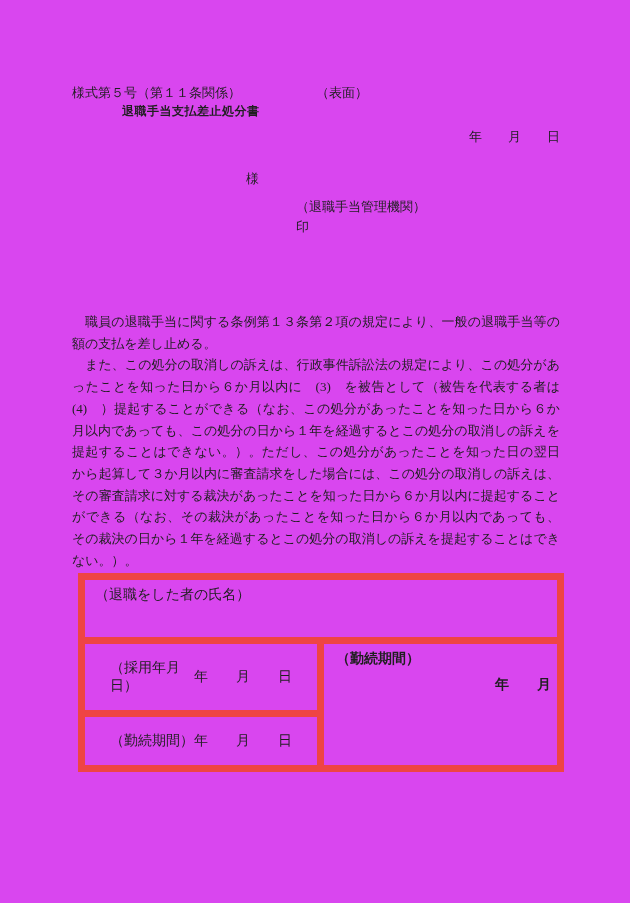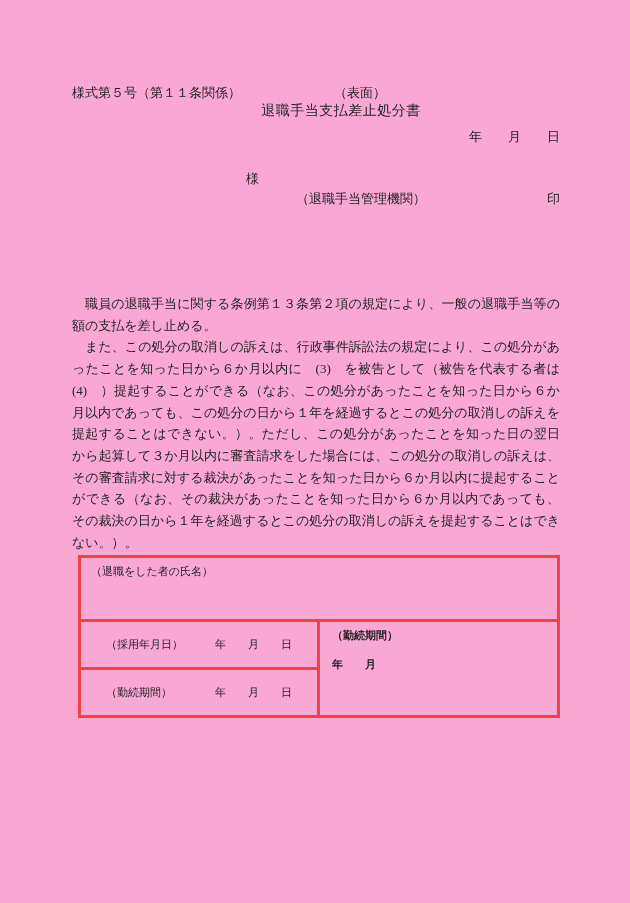--- a/index.html
+++ b/index.html
@@ -5,87 +5,89 @@
   * { margin:0; padding:0; box-sizing:border-box; }
   html, body {
     background:#fbfbfb;
     font-family:"Liberation Serif","DejaVu Serif",serif;
     color:#1f1f1f;
   }
   .page {
     position:relative;
     width:630px;
     height:903px;
-    background:#f9a8d4;
+    background:#d946ef;
     overflow:hidden;
   }
   .content {
     position:absolute;
     left:72px;
     top:0;
     width:488px;
     font-size:13px;
   }
   .header-row {
     margin-top:84px;
     height:17px;
     line-height:17px;
     position:relative;
     white-space:nowrap;
   }
   .side-label {
     position:absolute;
-    left:262px;
+    left:244px;
     top:0;
     font-family:Liberation Serif, serif;
   }
   .title-line {
     height:20px;
     line-height:20px;
-    text-align:center;
+    text-align:left;
     padding-left:50px;
-    font-size:14px;
+    font-size:12px;
     letter-spacing:0.5px;
+    font-weight:bold;
   }
   .date-line {
     margin-top:6px;
     height:20px;
     line-height:20px;
     text-align:right;
   }
   .addressee-line {
     margin-top:22px;
     height:20px;
     line-height:20px;
     padding-left:174px;
   }
   .agency-line {
-    margin-top:0;
+    margin-top:18px;
     height:20px;
     line-height:20px;
     display:flex;
-    justify-content:space-between;
+    justify-content:center;
     padding-left:224px;
+    flex-direction:column;
   }
   .body-text {
     margin-top:84px;
     line-height:21.7px;
     text-align:justify;
   }
   .body-text p { margin:0; }
   .form-table {
     margin-top:2px;
     margin-left:6px;
     width:479px;
     border-collapse:collapse;
     table-layout:fixed;
   }
   .form-table td {
-    border:3px solid #ef4444;
-    font-size:11px;
+    border:7px solid #ef4444;
+    font-size:14px;
     vertical-align:top;
   }
   td.name-cell {
     height:64px;
     padding:6px 10px;
   }
   td.date-cell {
     padding:15px;
   }
   td.hire-cell  { height:40px; }
@@ -96,21 +98,22 @@
     align-items:center;
     height:100%;
     padding:0 10px 0 10px;
   }
   .date-units { white-space:pre; }
   td.service-cell {
     padding:6px 4px 0 12px;
     font-weight:bold;
   }
   .service-units {
-    margin-top:14px;
+    text-align:right;
+    margin-top:8px;
     padding-right:2px;
     white-space:pre;
   }
   .col-left  { width:239px; }
   .col-right { width:240px; }
 </style>
 </head>
 <body>
 
 <div class="page">

